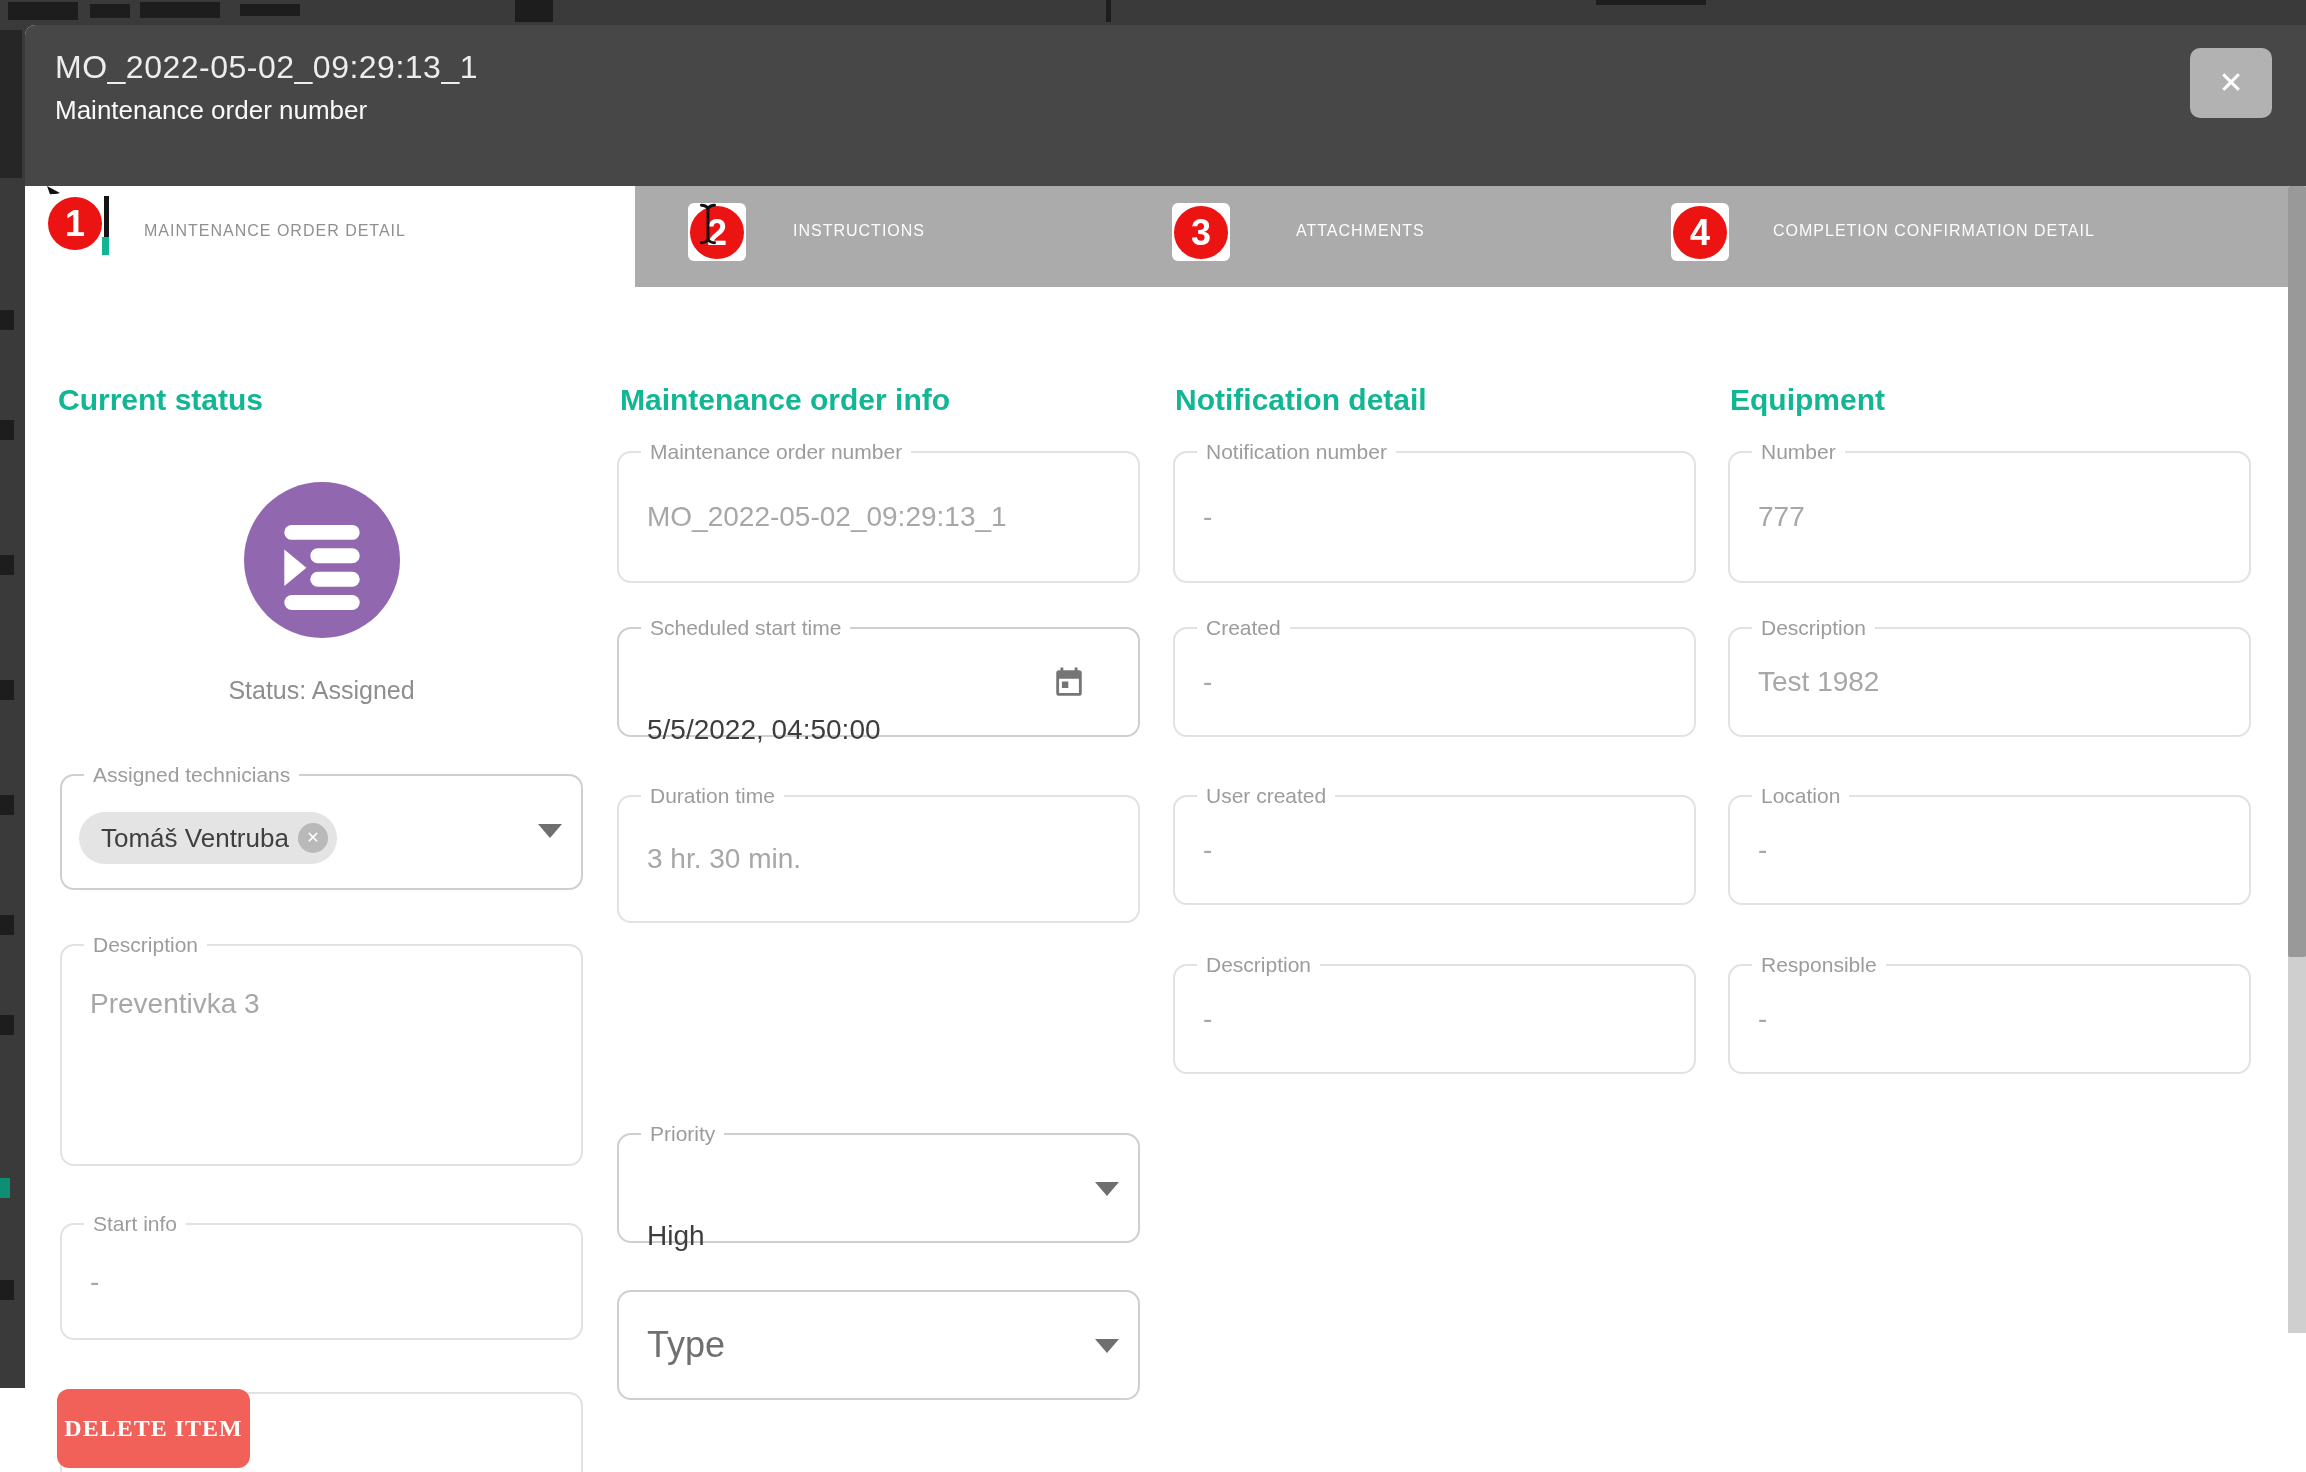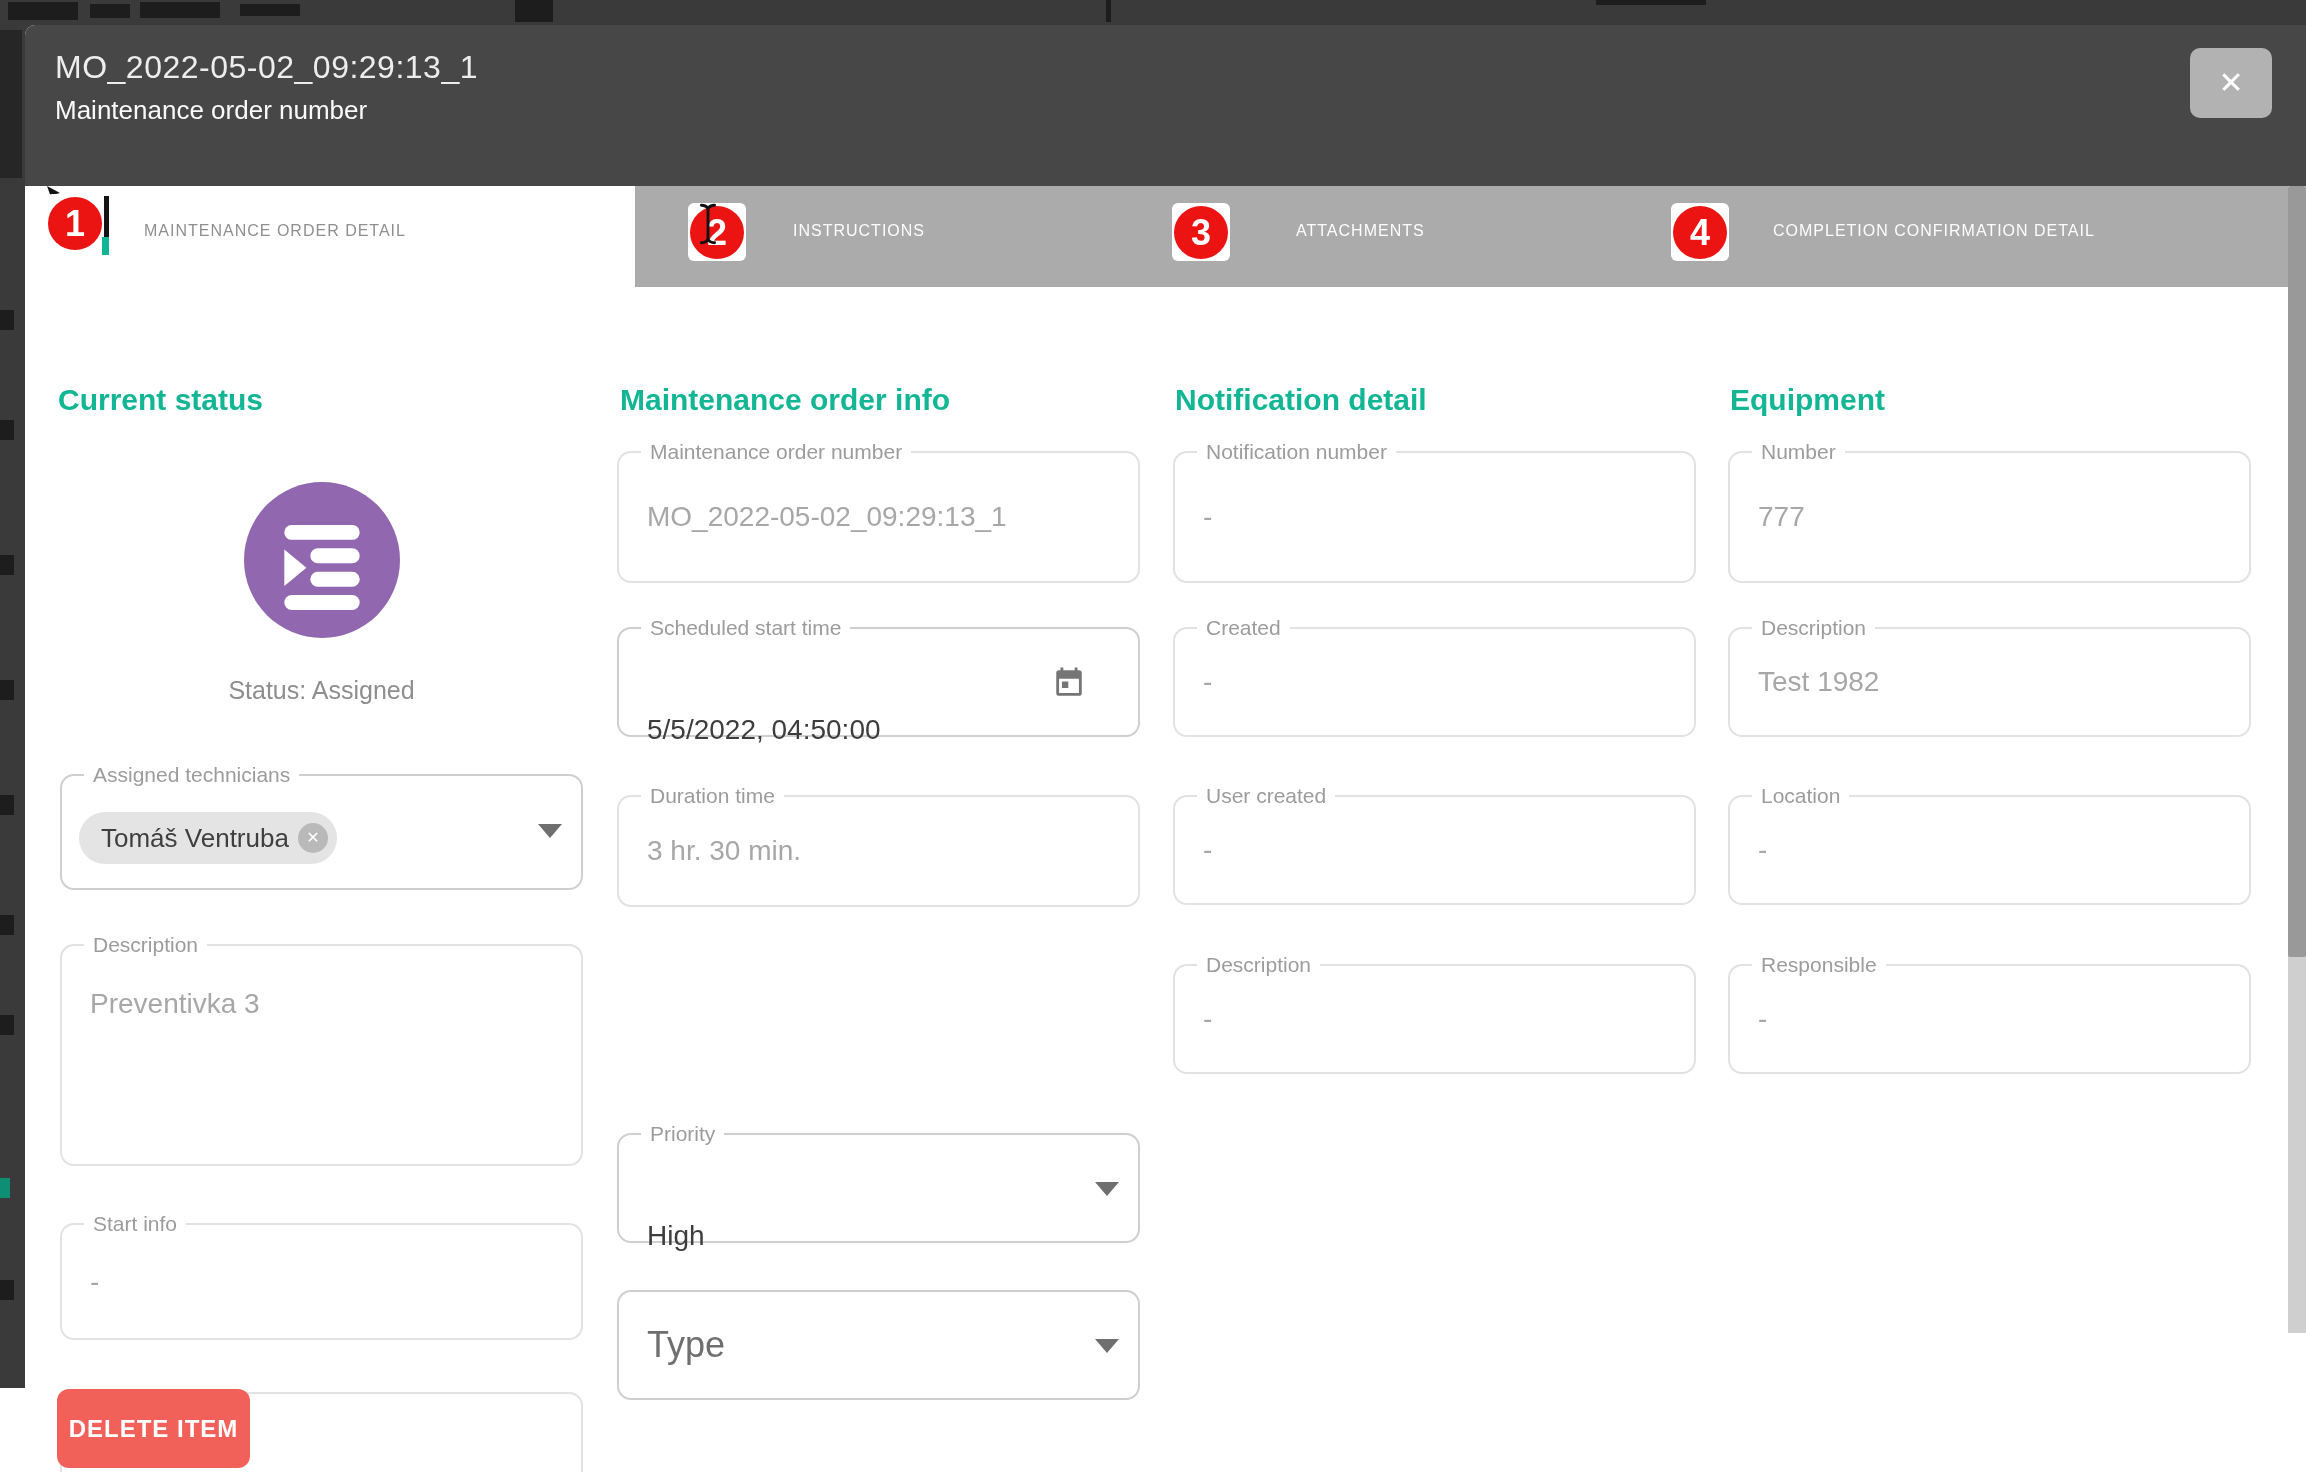--- a/index.html
+++ b/index.html
@@ -70,21 +70,21 @@
   .chip { position:absolute; left:54px; top:787px; height:52px; padding:0 48px 0 22px;
           background:#e4e4e4; border-radius:26px; font-size:26px; color:#3f3f3f;
           line-height:52px; white-space:nowrap; }
   .chip-x { position:absolute; right:9px; top:11px; width:30px; height:30px; background:#b9b9b9;
             border-radius:50%; color:#ffffff; font-size:16px; line-height:30px; text-align:center; }
 
   
   .delete-btn { position:absolute; left:32px; top:1364px; width:193px; height:79px;
                 background:#f2605a; color:#ffffff; border:none; border-radius:12px;
                 font-size:24px; font-weight:bold; letter-spacing:1px; cursor:pointer;
-                font-family:Liberation Sans, sans-serif; }
+                font-family:Liberation Serif, serif; }
 
   
   .scroll-track { position:absolute; left:2263px; top:161px; width:18px; height:1147px; background:#cfcfcf; }
   .scroll-thumb { position:absolute; left:2263px; top:161px; width:18px; height:771px; background:#999999; border-radius:2px; }
 
   .partial-field { position:absolute; left:35px; top:1367px; width:523px; height:110px;
                    border:2px solid #e2e2e2; border-bottom:none; border-radius:14px 14px 0 0; }
 </style>
 </head>
 <body>
@@ -207,21 +207,21 @@
   </div>
 
   <div class="field strong" style="left:592px;top:602px;width:523px;height:110px">
     <span class="flabel">Scheduled start time</span>
     <span class="fvalue dark">5/5/2022, 04:50:00</span>
     <svg class="cal-icon" style="left:433px;top:36px" viewBox="0 0 24 24">
       <path fill="#757575" d="M19 3h-1V1h-2v2H8V1H6v2H5a2 2 0 0 0-2 2v14a2 2 0 0 0 2 2h14a2 2 0 0 0 2-2V5a2 2 0 0 0-2-2zm0 16H5V9h14v10zM7 11h4.5v4.5H7z"></path>
     </svg>
   </div>
 
-  <div class="field" style="left:592px;top:770px;width:523px;height:112px">
+  <div class="field" style="left:592px;top:770px;width:523px;height:128px">
     <span class="flabel">Duration time</span>
     <span class="fvalue">3 hr. 30 min.</span>
   </div>
 
 
   <div class="field strong" style="left:592px;top:1108px;width:523px;height:110px">
     <span class="flabel">Priority</span>
     <span class="fvalue dark">High</span>
     <div class="dd-arrow" style="left:476px;top:47px"></div>
   </div>

